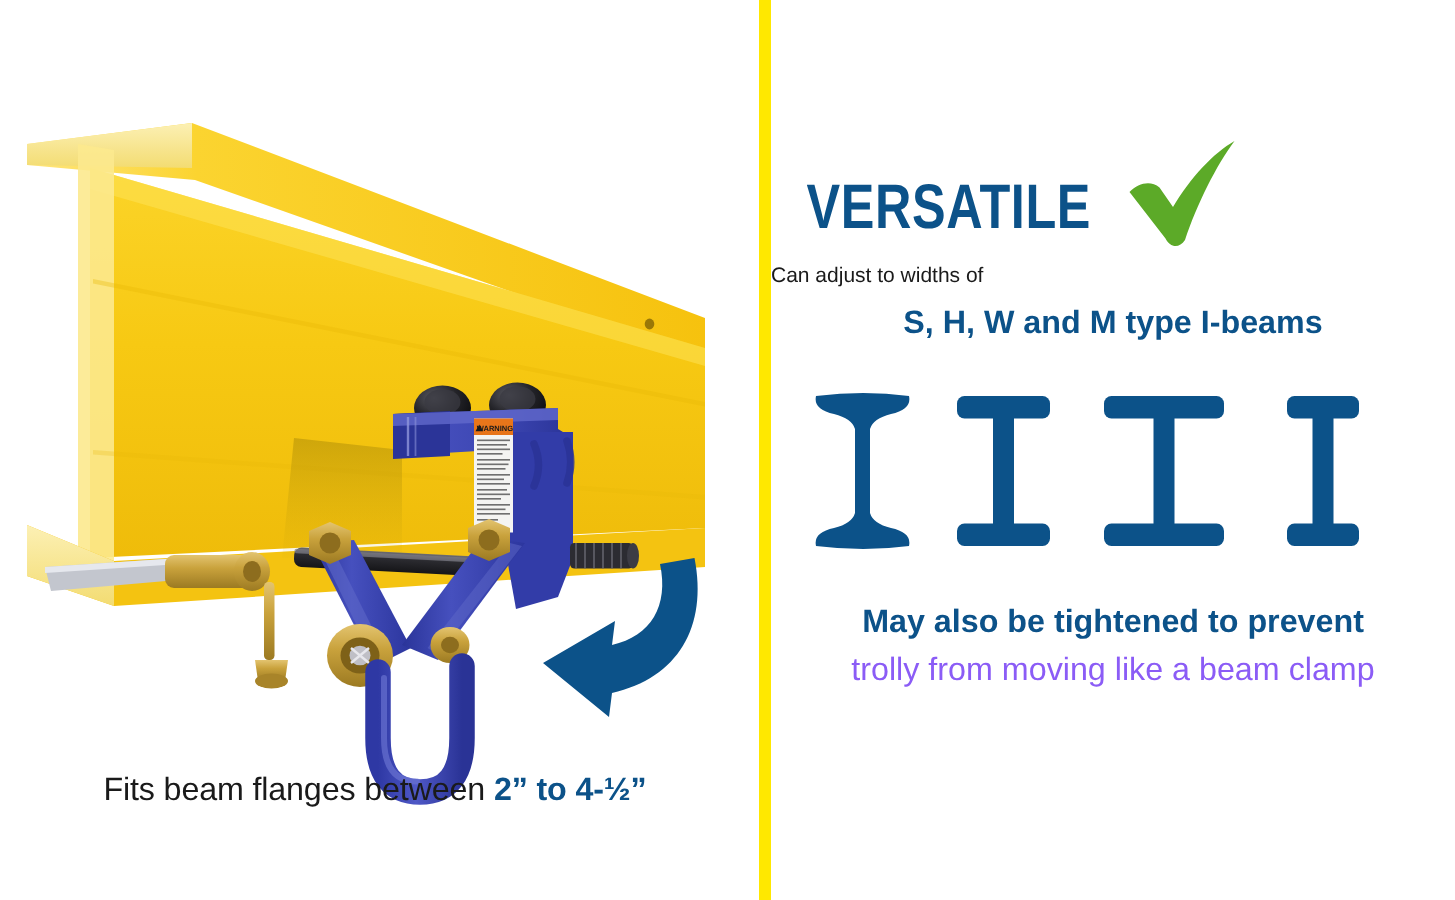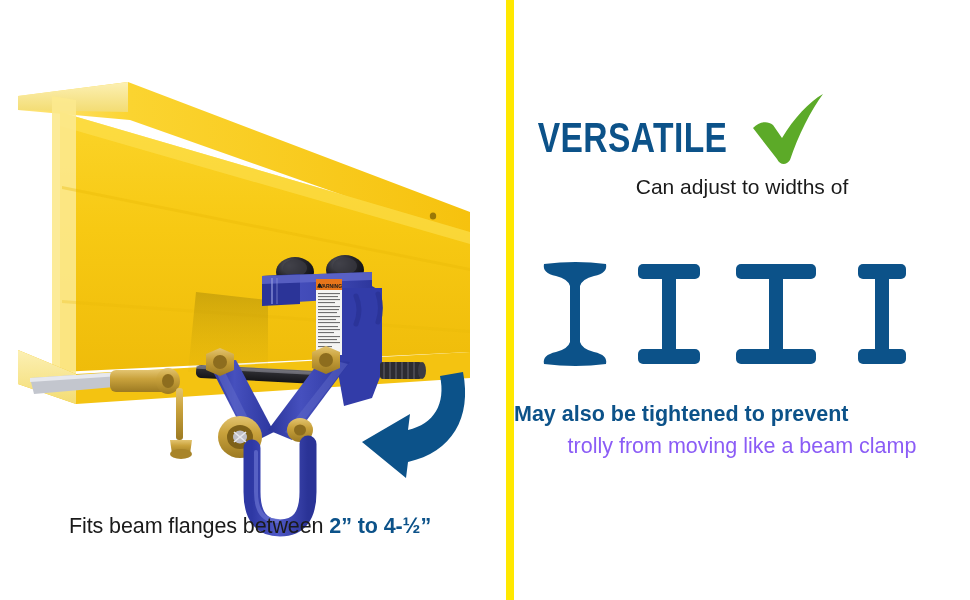--- a/index.html
+++ b/index.html
@@ -81,22 +81,21 @@
     height: 74px;
     margin-left: -6px;
     margin-top: -18px;
     flex: none;
   }
 
   .sub1 {
     position: absolute;
     left: 0; top: 175px;
     width: 456px;
-    text-align: center;
-    font-size: 21px;
+    font-size: 14px;
     color: #1a1a1a;
     white-space: nowrap;
   }
   .sub2 {
     position: absolute;
     left: 0; top: 203px;
     width: 456px;
     text-align: center;
     font-size: 21.5px;
     font-weight: bold;
@@ -108,21 +107,21 @@
     position: absolute;
     left: 0; top: 258px;
     width: 456px;
     height: 112px;
   }
 
   .foot1 {
     position: absolute;
     left: 0; top: 402px;
     width: 456px;
-    text-align: left;
+    text-align: center;
     font-size: 21.5px;
     font-weight: bold;
     color: #0c5289;
     white-space: nowrap;
   }
   .foot2 {
     position: absolute;
     left: 0; top: 434px;
     width: 456px;
     text-align: center;
@@ -356,20 +355,21 @@
       <div class="headline">VERSATILE</div>
       <div class="check-wrap">
         <svg width="86" height="74" viewBox="0 0 86 74">
           <path d="M8,36 C14,30 22,28 28,33 L37,46 C49,26 64,10 78,2
                    C66,18 53,44 45,68 C41,74 35,73 32,67 Z" fill="#5CAA28"></path>
         </svg>
       </div>
     </div>
 
     <div class="sub1">Can adjust to widths of</div>
+    <div class="sub2">S, H, W and M type I-beams</div>
 
     <div class="beams">
       <svg width="456" height="112" viewBox="0 0 456 112">
 
         <g>
           <path d="M30,6 Q62,2 92,6 Q94,15 80,18 Q68,21 66,28 L66,84
                    Q68,91 80,94 Q94,97 92,106 Q62,110 30,106
                    Q28,97 42,94 Q54,91 56,84 L56,28 Q54,21 42,18
                    Q28,15 30,6 Z" fill="#0C5289"></path>
         </g>

